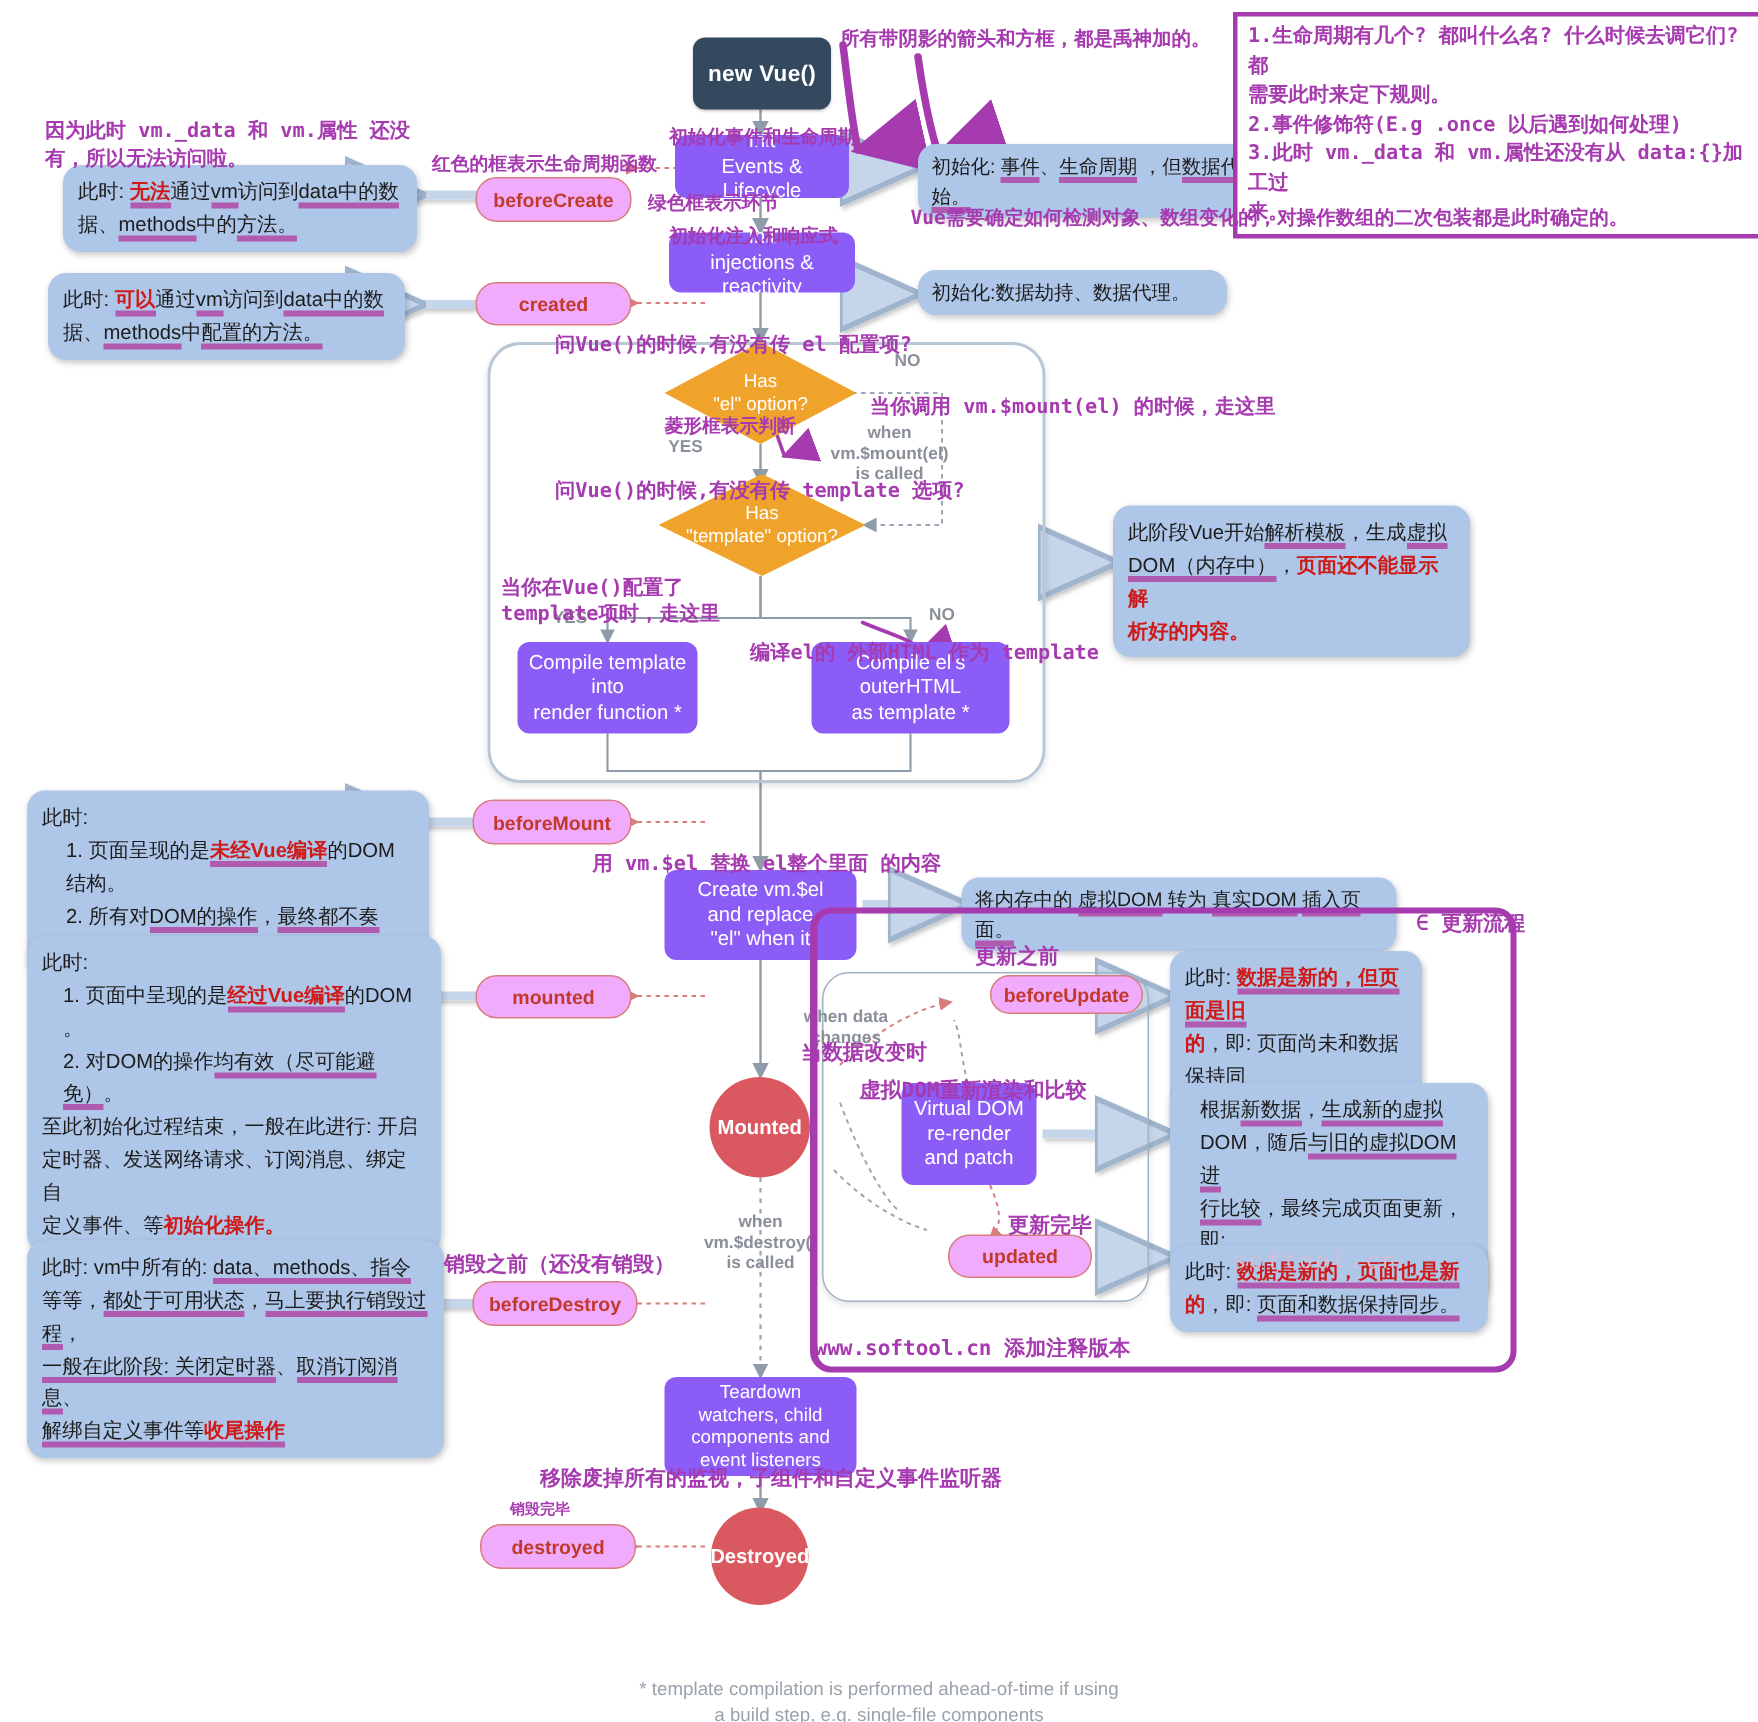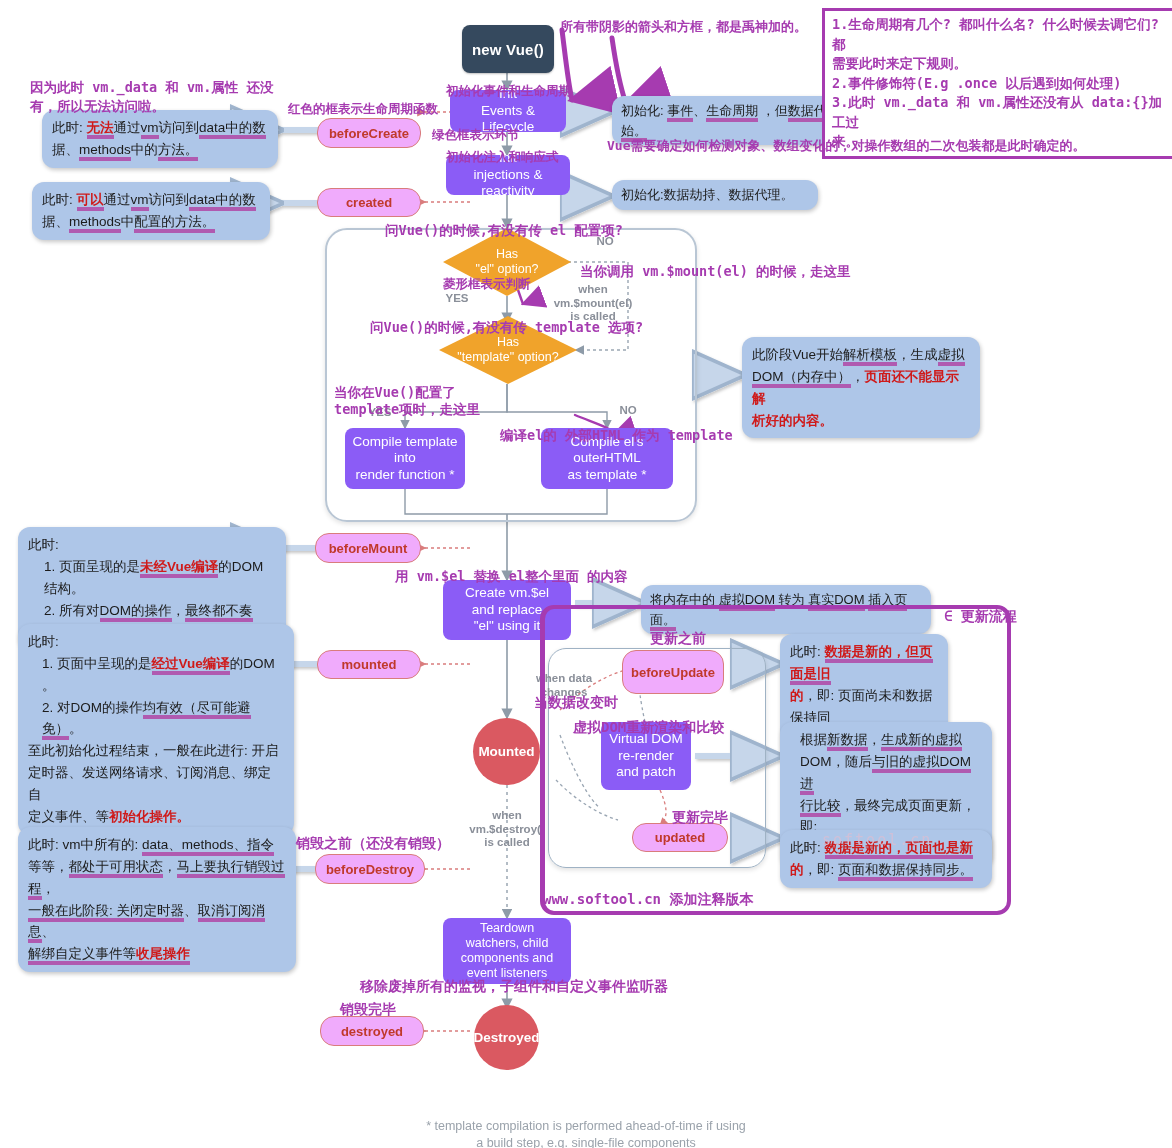--- a/index.html
+++ b/index.html
@@ -200,42 +200,42 @@
   <div class="node green-box" style="left:345px;top:428px;width:120px;height:61px;white-space:pre-line;">Compile template
 into
 render function *</div>
 
   <div class="node green-box" style="left:541px;top:428px;width:132px;height:61px;white-space:pre-line;">Compile el's
 outerHTML
 as template *</div>
 
   <div class="node green-box" style="left:443px;top:580px;width:128px;height:60px;white-space:pre-line;">Create vm.$el
 and replace
-"el" using it</div>
+"el" when it</div>
 
   <div class="node red-circle" style="left:473px;top:718px;width:67px;height:67px;">Mounted</div>
 
   <div class="node green-box" style="left:601px;top:722px;width:90px;height:68px;white-space:pre-line;">Virtual DOM
 re-render
 and patch</div>
 
   <div class="node green-box" style="left:443px;top:918px;width:128px;height:66px;white-space:pre-line;font-size:12.5px;">Teardown
 watchers, child
 components and
 event listeners</div>
 
   <div class="node red-circle" style="left:474px;top:1005px;width:65px;height:65px;">Destroyed</div>
 
   <div class="node round-panel inner" style="left:548px;top:648px;width:218px;height:220px;"></div>
 
   <div class="node hook-box" style="left:317px;top:118px;width:104px;height:30px;">beforeCreate</div>
   <div class="node hook-box" style="left:317px;top:188px;width:104px;height:29px;">created</div>
   <div class="node hook-box" style="left:315px;top:533px;width:106px;height:30px;">beforeMount</div>
   <div class="node hook-box" style="left:317px;top:650px;width:104px;height:29px;">mounted</div>
-  <div class="node hook-box" style="left:622px;top:650px;width:102px;height:44px;">beforeUpdate</div>
+  <div class="node hook-box" style="left:660px;top:650px;width:102px;height:26px;">beforeUpdate</div>
   <div class="node hook-box" style="left:632px;top:823px;width:96px;height:29px;">updated</div>
   <div class="node hook-box" style="left:315px;top:854px;width:110px;height:30px;">beforeDestroy</div>
   <div class="node hook-box" style="left:320px;top:1016px;width:104px;height:30px;">destroyed</div>
 
   <div class="flow-label" style="left:585px;top:235px;width:40px;">NO</div>
   <div class="flow-label" style="left:437px;top:292px;width:40px;">YES</div>
   <div class="flow-label" style="left:608px;top:404px;width:40px;">NO</div>
   <div class="flow-label" style="left:360px;top:406px;width:40px;">YES</div>
   <div class="flow-label" style="left:533px;top:283px;width:120px;white-space:pre-line;">when
 vm.$mount(el)
@@ -331,36 +331,36 @@
   <div class="note" style="left:30px;top:78px;">因为此时 vm._data 和 vm.属性 还没</div>
   <div class="note" style="left:30px;top:97px;">有，所以无法访问啦。</div>
 
   <div class="note" style="left:288px;top:100px;font-size:12.5px;">红色的框表示生命周期函数</div>
   <div class="note" style="left:432px;top:126px;font-size:12.5px;">绿色框表示环节</div>
   <div class="note" style="left:446px;top:82px;font-size:12.5px;">初始化事件和生命周期</div>
   <div class="note" style="left:446px;top:148px;font-size:12.5px;">初始化注入和响应式</div>
 
   <div class="note" style="left:607px;top:137px;font-size:13px;">Vue需要确定如何检测对象、数组变化的，对操作数组的二次包装都是此时确定的。</div>
 
-  <div class="note" style="left:385px;top:221px;">问Vue()的时候,有没有传 el 配置项?</div>
+  <div class="note" style="left:370px;top:221px;">问Vue()的时候,有没有传 el 配置项?</div>
   <div class="note" style="left:443px;top:275px;font-size:12.5px;">菱形框表示判断</div>
   <div class="note" style="left:580px;top:262px;">当你调用 vm.$mount(el) 的时候，走这里</div>
   <div class="note" style="left:370px;top:318px;">问Vue()的时候,有没有传 template 选项?</div>
 
   <div class="note" style="left:334px;top:383px;">当你在Vue()配置了</div>
   <div class="note" style="left:334px;top:400px;">template项时，走这里</div>
   <div class="note" style="left:500px;top:426px;">编译el的 外部HTML 作为 template</div>
 
   <div class="note" style="left:395px;top:567px;">用 vm.$el 替换 el整个里面 的内容</div>
 
   <div class="note" style="left:944px;top:607px;font-size:14px;">∈ 更新流程</div>
   <div class="note" style="left:650px;top:629px;font-size:14px;">更新之前</div>
   <div class="note" style="left:534px;top:693px;font-size:14px;">当数据改变时</div>
   <div class="note" style="left:573px;top:718px;font-size:14px;">虚拟DOM重新渲染和比较</div>
   <div class="note" style="left:672px;top:808px;font-size:14px;">更新完毕</div>
 
   <div class="note" style="left:296px;top:834px;font-size:14px;">销毁之前（还没有销毁）</div>
   <div class="note" style="left:360px;top:977px;font-size:14px;">移除废掉所有的监视，子组件和自定义事件监听器</div>
-  <div class="note" style="left:340px;top:1000px;font-size:14px;text-align:center;">销毁完毕</div>
+  <div class="note" style="left:340px;top:1000px;font-size:10px;text-align:center;">销毁完毕</div>
 
   <div class="note" style="left:543px;top:890px;font-size:14px;">www.softool.cn 添加注释版本</div>
 
 </div>
 
 </body></html>

